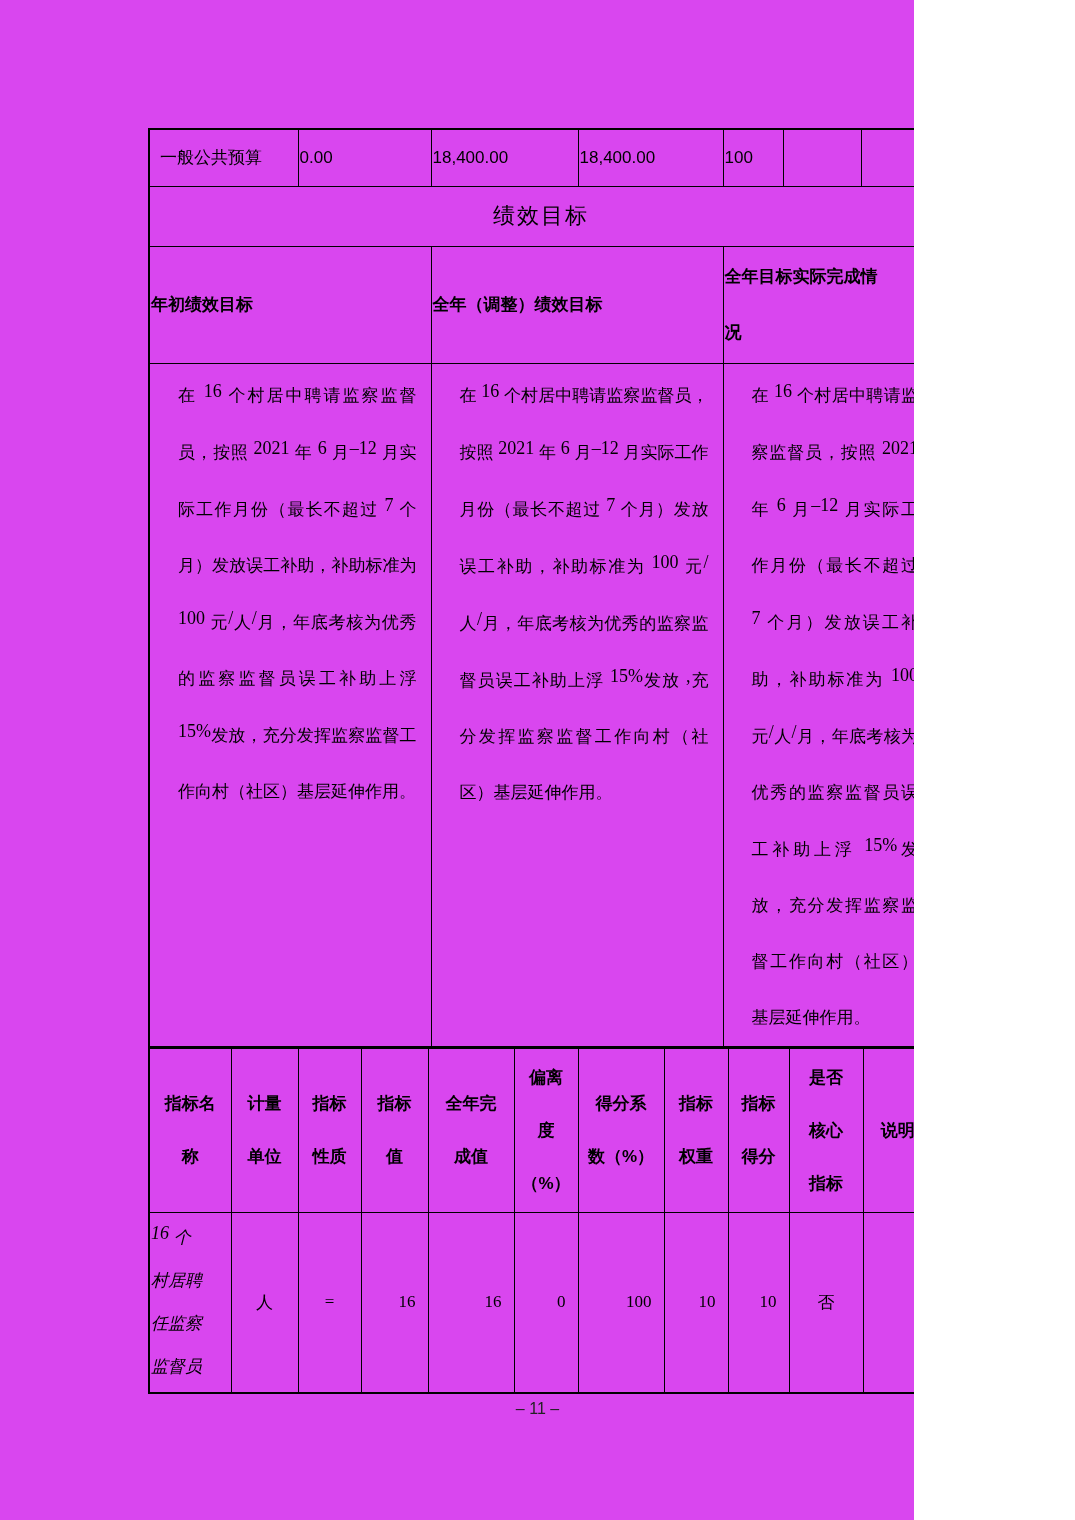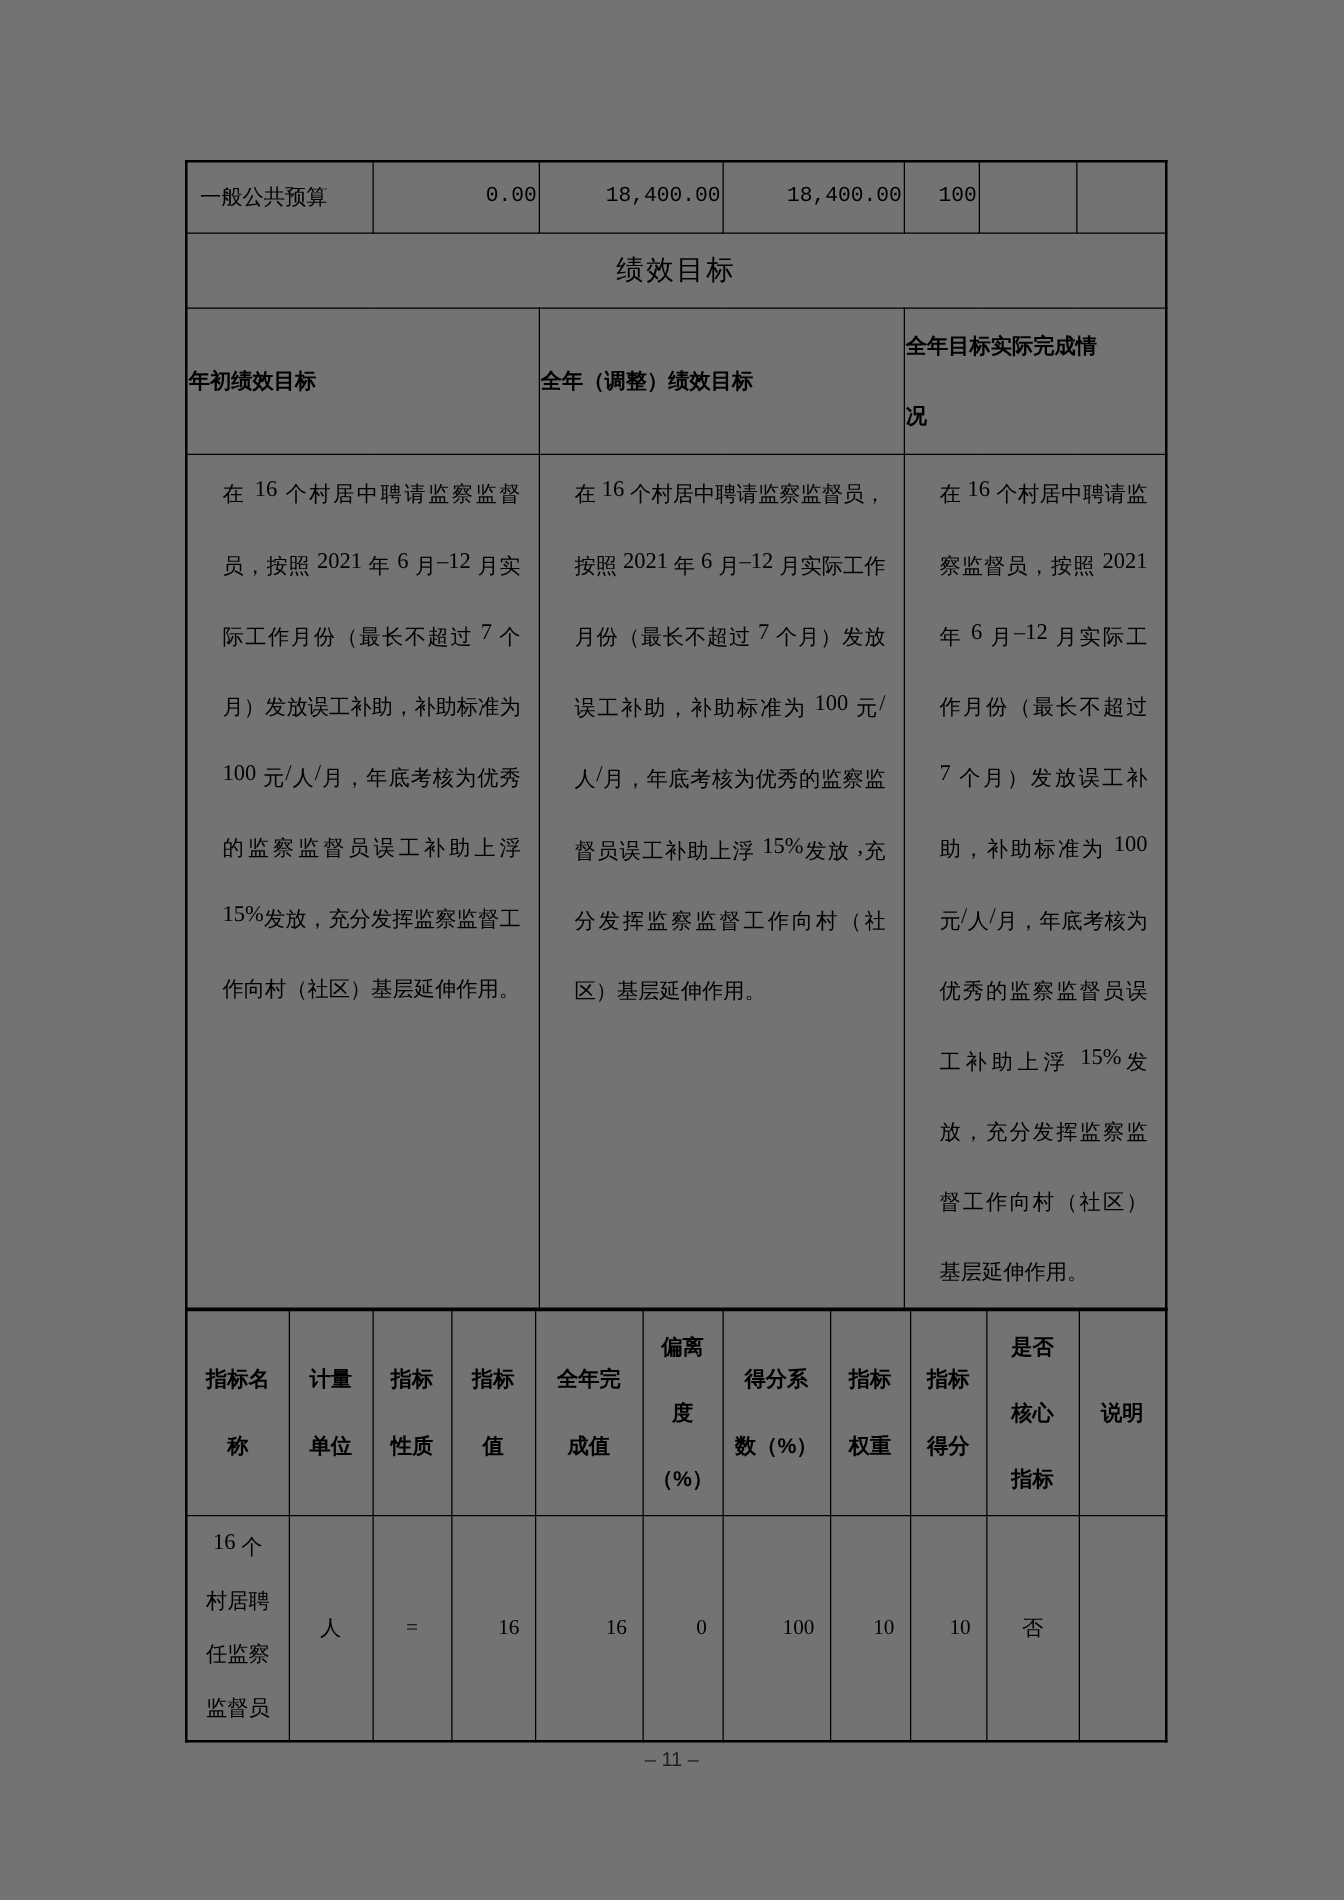--- a/index.html
+++ b/index.html
@@ -1,37 +1,37 @@
 <!DOCTYPE html>
 <html><head>
 <meta charset="utf-8">
 <style>
   html,body{margin:0;padding:0;background:#fff;}
   body{width:1075px;height:1520px;font-family:"Liberation Sans",sans-serif;color:#000;
        -webkit-font-smoothing:antialiased;}
-  .page{position:relative;width:1075px;height:1520px;background:#737373;overflow:hidden;}
+  .page{position:relative;width:914px;height:1520px;background:#d946ef;overflow:hidden;}
   .doc{position:absolute;left:148px;top:128px;width:784px;}
   table{border-collapse:collapse;table-layout:fixed;width:784px;}
   #tableB{margin-top:-1px;}
   td{border:1px solid #000;font-size:17px;overflow:hidden;}
   table{border:2px solid #000;}
   .section-title{font-weight:normal;font-size:22px;text-align:center;vertical-align:middle;
        letter-spacing:2px;}
   .hdr{font-weight:bold;text-align:left;vertical-align:middle;white-space:pre-line;
        line-height:56px;}
   .hdr-sm{font-weight:bold;text-align:center;vertical-align:middle;white-space:pre-line;
        line-height:53px;font-size:17px;}
   .body-cell{vertical-align:top;text-align:justify;line-height:56px;padding:3px 14px 0 28px;}
   .label-cell{text-align:left;padding-left:10px;vertical-align:middle;}
-  .num-c{text-align:right;vertical-align:middle;font-family:Liberation Mono, monospace;}
+  .num-c{text-align:left;vertical-align:middle;font-family:Liberation Sans, sans-serif;}
   .num-r{text-align:right;padding-right:12px;vertical-align:middle;
        font-family:"Liberation Serif",serif;}
   .ctr{text-align:center;vertical-align:middle;}
   .serif{font-family:"Liberation Serif",serif;}
-  .name-cell{text-align:center;vertical-align:middle;white-space:pre-line;line-height:43px;}
+  .name-cell{text-align:left;vertical-align:middle;white-space:pre-line;line-height:43px;font-style:italic;}
   .lat{font-family:"Liberation Serif",serif;font-size:18px;position:relative;top:-4px;}
   .footer{position:absolute;left:0;width:1075px;top:1400px;text-align:center;
        font-family:Liberation Sans, sans-serif;font-size:16px;color:#222;}
 </style>
 </head>
 <body>
 
 <div class="page">
   <div class="doc">
 

